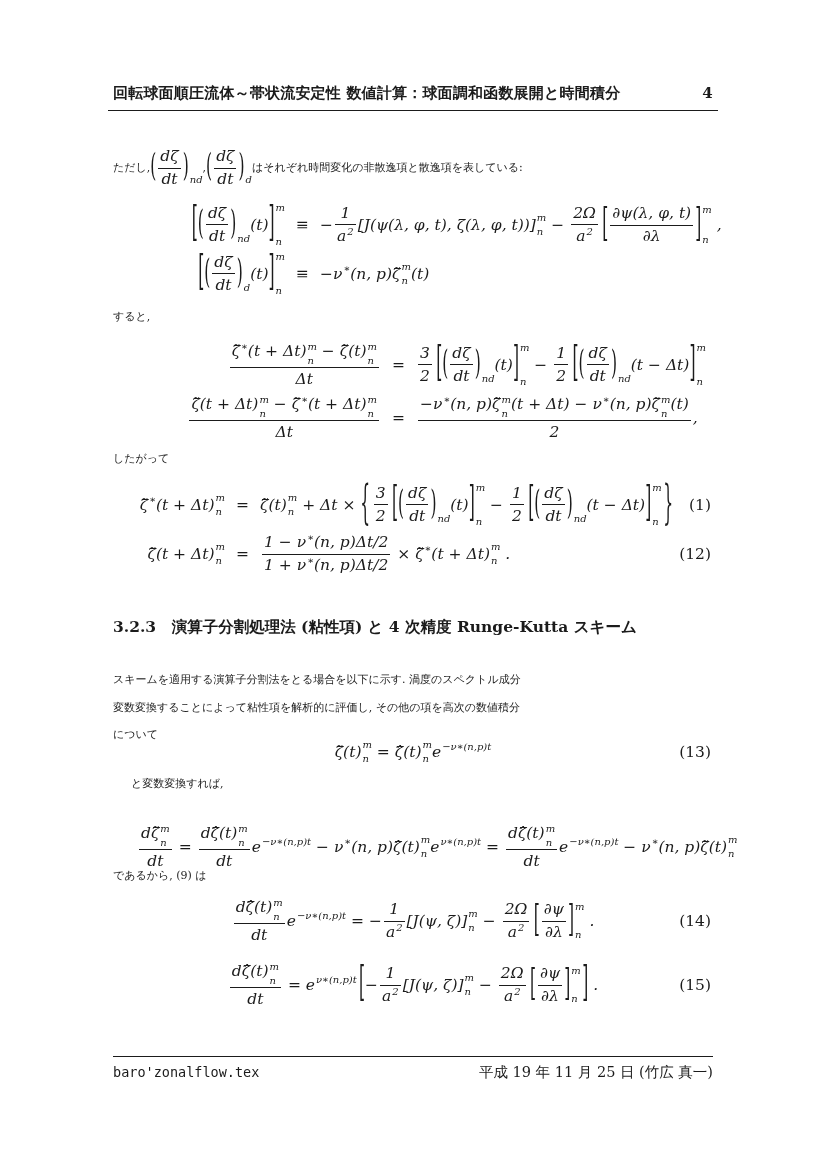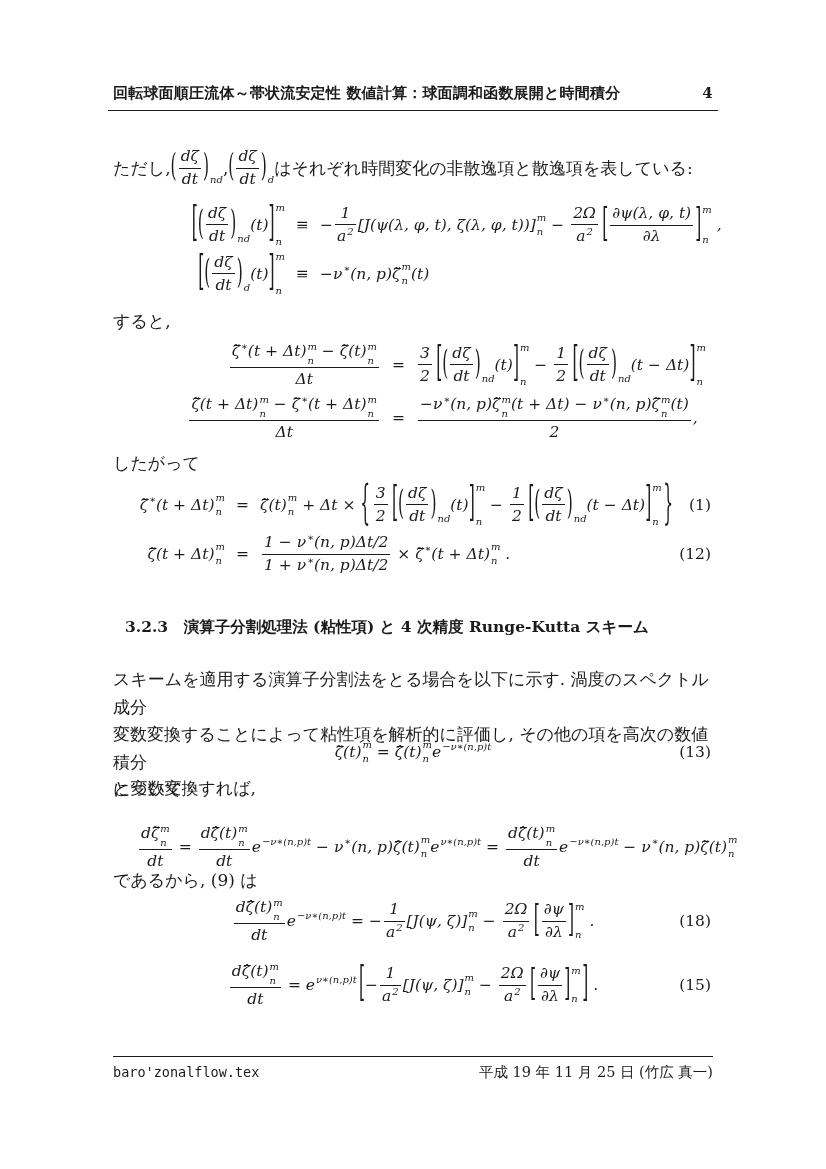--- a/index.html
+++ b/index.html
@@ -4,21 +4,21 @@
 <style>
   html,body{margin:0;padding:0;background:#ffffff;}
   .page{position:relative;width:826px;height:1169px;background:#ffffff;overflow:hidden;
         font-family:"DejaVu Serif","Liberation Serif",serif;color:#1b1b1b;}
   .abs{position:absolute;}
   
   .header{left:113px;top:84px;width:600px;display:flex;justify-content:space-between;align-items:baseline;
           font-weight:bold;font-size:15px;letter-spacing:.2px;}
   .hrule{left:108px;top:110px;width:610px;height:1px;background:#1b1b1b;}
   
-  .jp{font-size:17px;line-height:1.35;}
+  .jp{font-size:11px;line-height:1.35;}
   .heading{font-weight:bold;font-size:15.5px;white-space:pre;}
   .para2 div{line-height:27.5px;}
   
   .eqrow{left:113px;width:600px;display:flex;align-items:center;}
   .eqrow.center{justify-content:center;}
   .lhs{display:inline-flex;align-items:center;justify-content:flex-end;}
   .rel{margin:0 11px;font-size:15.5px;}
   .rhs{display:inline-flex;align-items:center;}
   .eq{display:inline-flex;align-items:center;font-size:15.5px;}
   .eqno{position:absolute;right:2px;top:50%;transform:translateY(-50%);font-size:15.5px;font-style:normal;}
@@ -500,21 +500,21 @@
         <span class="mi">(t + Δt)</span>
         <span class="scripts">
           <span class="ssup">m</span>
           <span class="ssub">n</span>
         </span>
         <span class="mi"> .</span>
       </span>
     <span class="eqno">(12)</span>
   </div>
 
-  <div class="abs heading" style="left:125px;top:617px">3.2.3　演算子分割処理法 (粘性項) と 4 次精度 Runge-Kutta スキーム</div>
+  <div class="abs heading" style="left:113px;top:617px">3.2.3　演算子分割処理法 (粘性項) と 4 次精度 Runge-Kutta スキーム</div>
 
   <div class="abs para2" style="left:113px;top:666px;width:600px">
     <div class="jp">スキームを適用する演算子分割法をとる場合を以下に示す. 渦度のスペクトル成分</div>
     <div class="jp">変数変換することによって粘性項を解析的に評価し, その他の項を高次の数値積分</div>
     <div class="jp">について</div>
   </div>
 
   <div class="abs eqrow center" style="top:737px;height:30px">
     <span class="eq">
         <span class="mi">ζ̃(t)</span>
@@ -529,21 +529,21 @@
         </span>
         <span class="mi">e</span>
         <span class="scripts" style="height: 20.925px;">
           <span class="ssup">−ν∗(n,p)t</span>
           <span class="ssub"></span>
         </span>
       </span>
     <span class="eqno">(13)</span>
   </div>
 
-  <div class="abs jp" style="left:113px;top:777px">と変数変換すれば,</div>
+  <div class="abs jp" style="left:131px;top:777px">と変数変換すれば,</div>
 
   <div class="abs eqrow" style="top:802px;height:54px">
     <span class="eq ind24">
         <span class="frac">
           <span class="fnum">
             <span class="mi">dζ̃</span>
             <span class="scripts">
               <span class="ssup">m</span>
               <span class="ssub">n</span>
             </span>
@@ -685,21 +685,21 @@
             <span class="mi">∂λ</span>
           </span>
         </span>
         <span class="delim" style="transform: scaleY(2.4);">]</span>
         <span class="scripts" style="height: 38.75px;">
           <span class="ssup">m</span>
           <span class="ssub">n</span>
         </span>
         <span class="mi"> .</span>
       </span>
-    <span class="eqno">(18)</span>
+    <span class="eqno">(14)</span>
   </div>
 
   <div class="abs eqrow center" style="top:956px;height:58px">
     <span class="eq">
         <span class="frac">
           <span class="fnum">
             <span class="mi">dζ̂(t)</span>
             <span class="scripts">
               <span class="ssup">m</span>
               <span class="ssub">n</span>

